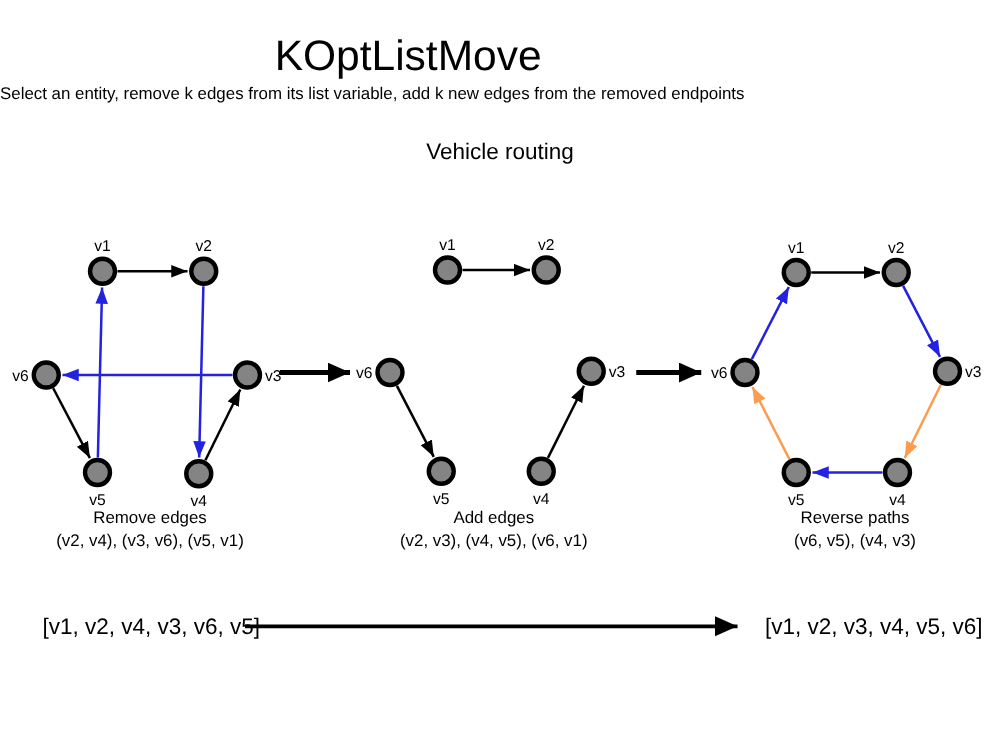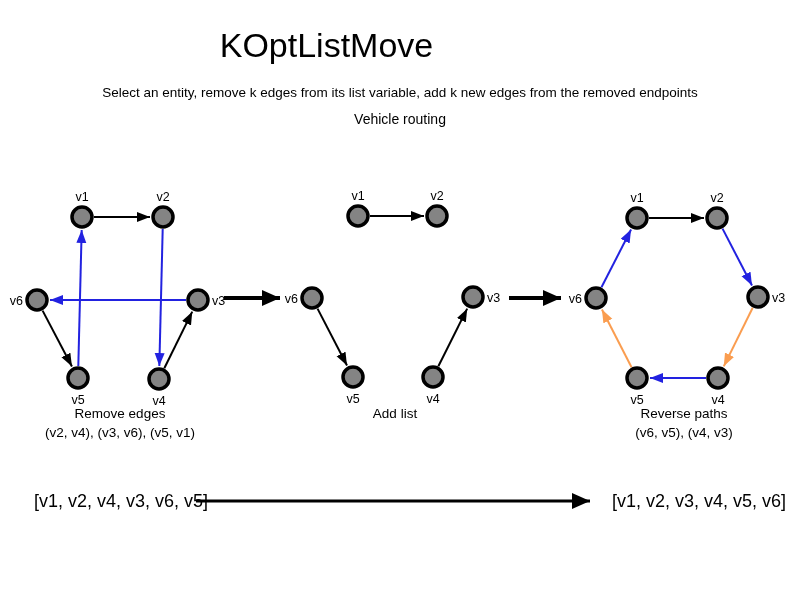--- a/index.html
+++ b/index.html
@@ -11,25 +11,25 @@
     position: relative;
     overflow: hidden;
   }
   .abs { position: absolute; }
   .title {
     top: 26px; left: 0; width: 653px;
     text-align: center; font-size: 34px; line-height: 38px;
   }
   .subtitle {
     top: 67px; left: 0; width: 800px;
-    text-align: center; font-size: 13.5px; margin-top: 18px;
+    font-size: 13.5px;
   }
   .context {
     top: 111px; left: 0; width: 800px;
-    text-align: center; font-size: 14px;
+    text-align: center; font-size: 18px;
   }
   #diagram { position: absolute; top: 0; left: 0; }
   .caption {
     position: absolute; top: 405px; width: 300px;
     text-align: center; font-size: 13.5px; line-height: 18.5px;
   }
   .cap-0 { left: -30px; }
   .cap-1 { left: 245px; }
   .cap-2 { left: 534px; }
   .footer-text { position: absolute; top: 491px; font-size: 18px; }
@@ -112,21 +112,22 @@
     <line x1="224" y1="298" x2="280" y2="298" stroke="#000000" stroke-width="4" marker-end="url(#mk-big)"></line>
     <line x1="509" y1="298" x2="561" y2="298" stroke="#000000" stroke-width="4" marker-end="url(#mk-big)"></line>
     <line x1="196" y1="501" x2="590" y2="501" stroke="#000000" stroke-width="3" marker-end="url(#mk-big)"></line>
   </svg>
 
 <div class="caption cap-0">
   <div>Remove edges</div>
   <div>(v2, v4), (v3, v6), (v5, v1)</div>
 </div>
 <div class="caption cap-1">
-  <div>Add list</div>
+  <div>Add edges</div>
+  <div>(v2, v3), (v4, v5), (v6, v1)</div>
 </div>
 <div class="caption cap-2">
   <div>Reverse paths</div>
   <div>(v6, v5), (v4, v3)</div>
 </div>
 
 <div class="footer-text footer-before">[v1, v2, v4, v3, v6, v5]</div>
 <div class="footer-text footer-after">[v1, v2, v3, v4, v5, v6]</div>
 
 </body></html>

